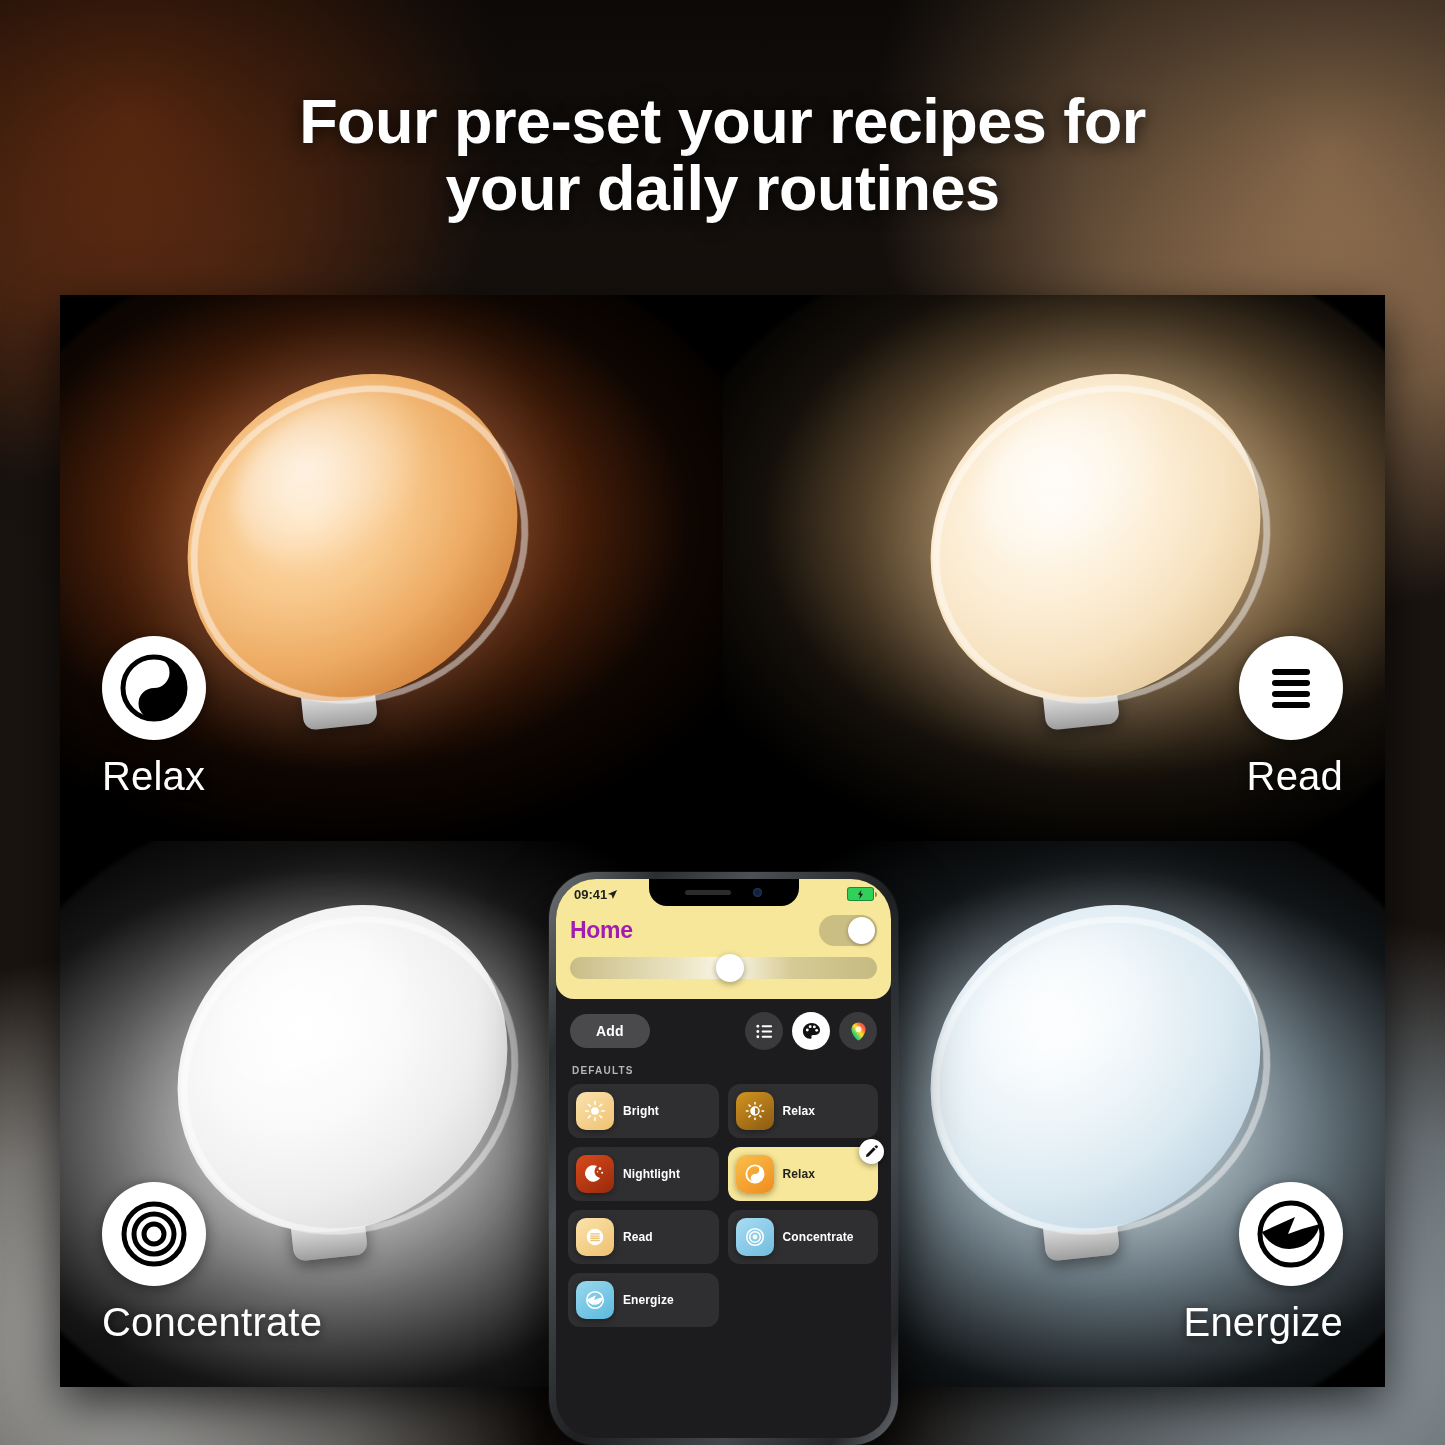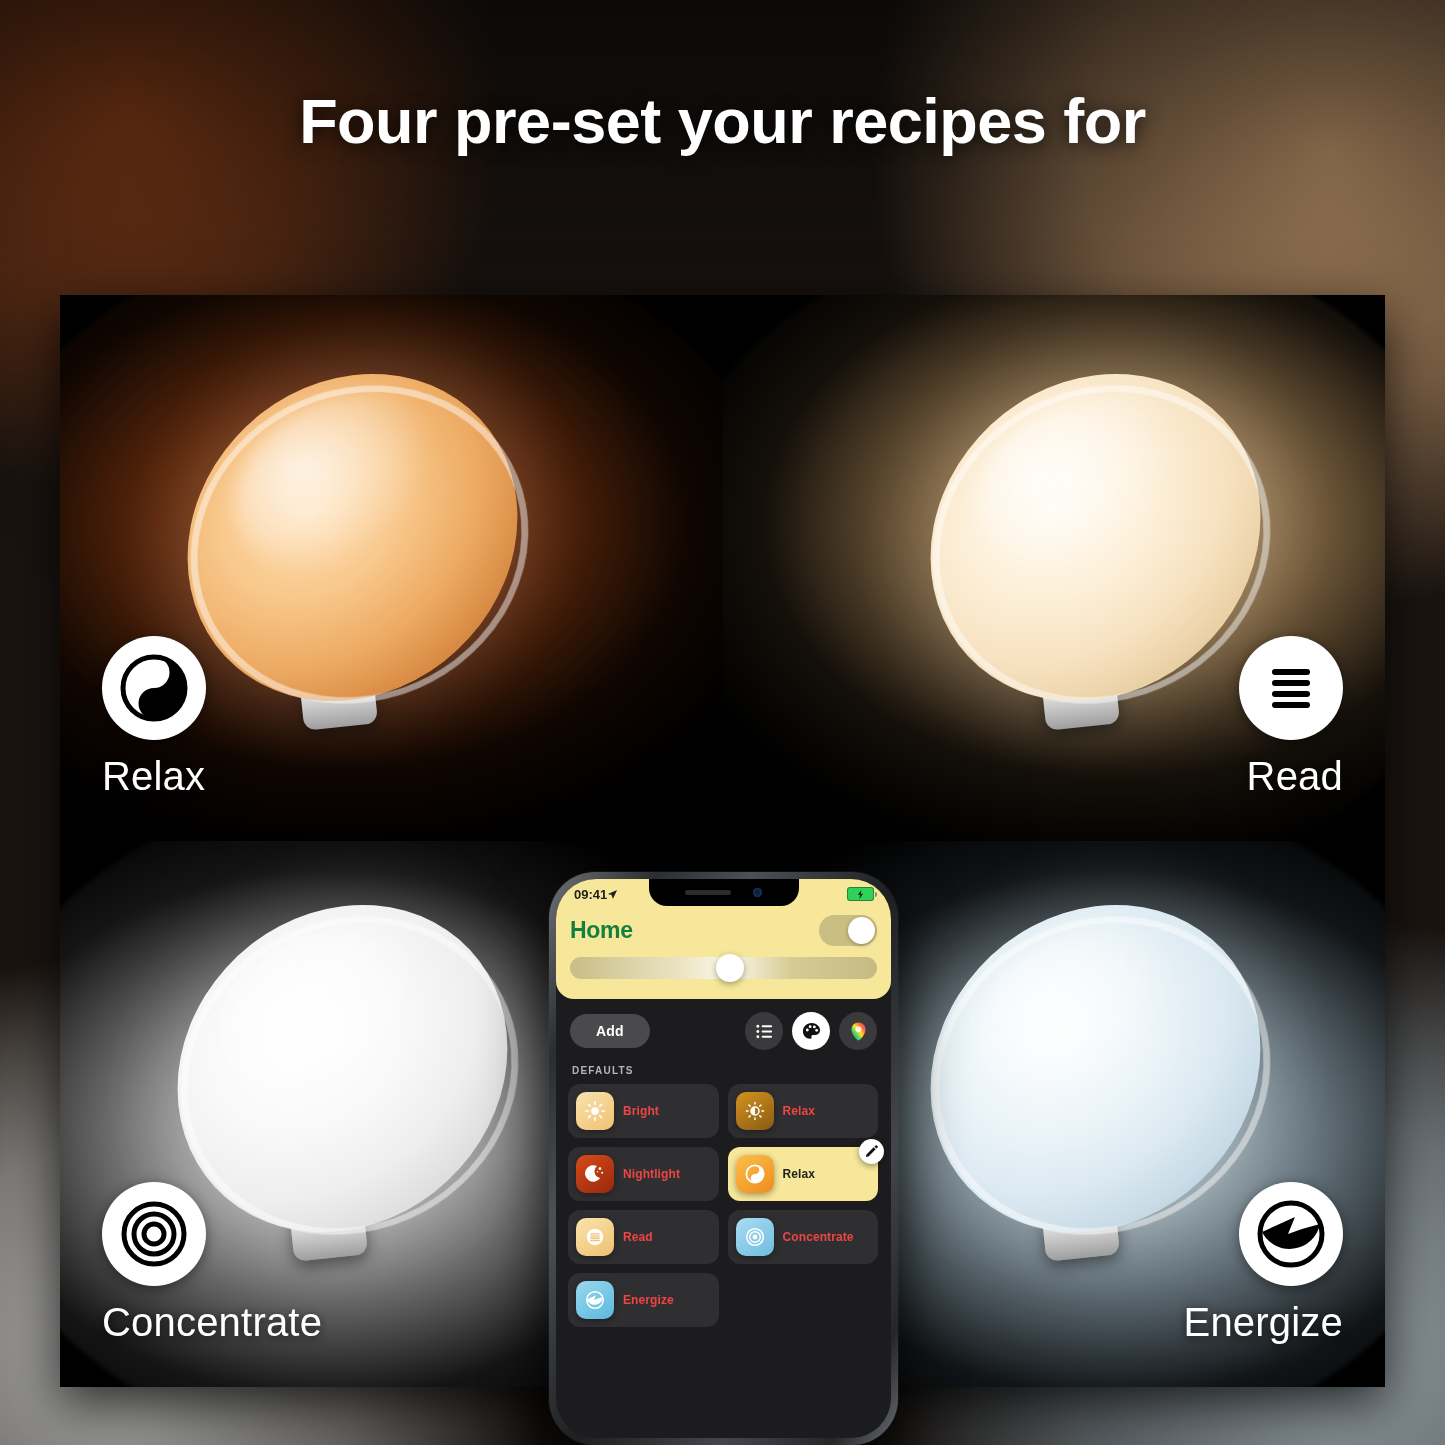--- a/index.html
+++ b/index.html
@@ -142,21 +142,21 @@
   }
   .sb-time{display:flex;align-items:center;padding-left:4px;}
   .loc-arrow{display:inline-block;}
   .battery{display:flex;align-items:center;}
   .bat-body{
     width:25px;height:12px;border-radius:3px;border:1px solid rgba(0,0,0,.35);
     background:#30d158;position:relative;display:flex;align-items:center;justify-content:center;
   }
   .bat-cap{width:2px;height:5px;background:rgba(0,0,0,.4);border-radius:0 2px 2px 0;margin-left:1px;}
   .home-row{display:flex;align-items:center;justify-content:space-between;margin-top:6px;}
-  .home-title{font-size:23px;font-weight:bold;color:#15803d;letter-spacing:-.3px;}
+  .home-title{font-size:23px;font-weight:bold;color:#a21caf;letter-spacing:-.3px;}
   .toggle{
     width:58px;height:31px;border-radius:16px;
     background:#cbbe82;position:relative;
   }
   .toggle .knob{
     position:absolute;right:2px;top:2px;width:27px;height:27px;border-radius:50%;
     background:#fff;box-shadow:0 1px 4px rgba(0,0,0,.3);
   }
   .bright-slider{
     margin-top:11px;height:22px;border-radius:11px;position:relative;
@@ -198,39 +198,40 @@
     background:#2f2f31;border-radius:12px;
     display:flex;align-items:center;gap:9px;padding:8px;
     position:relative;
   }
   .tile.selected{background:#f6e79a;}
   .tile-ic{
     width:38px;height:38px;border-radius:10px;flex:0 0 38px;
     display:flex;align-items:center;justify-content:center;
     box-shadow:0 2px 6px rgba(0,0,0,.35);
   }
-  .tile-lbl{color:#ef4444;font-size:12px;font-weight:bold;letter-spacing:.1px;}
+  .tile-lbl{color:#ffffff;font-size:12px;font-weight:bold;letter-spacing:.1px;}
   .tile.selected .tile-lbl{color:#23231d;}
   .edit-badge{
     position:absolute;right:-6px;top:-8px;width:25px;height:25px;border-radius:50%;
     background:#fff;display:flex;align-items:center;justify-content:center;
     box-shadow:0 2px 6px rgba(0,0,0,.4);
   }
 </style>
 </head>
 <body>
 
 <div class="stage">
 
   <div class="bg-base"></div>
   <div class="bg-l1"></div>
   <div class="bg-l2"></div>
 
   <div class="headline">
     <span class="ln">Four pre-set your recipes for</span>
+    <span class="ln">your daily routines</span>
   </div>
 
   <div class="panel">
 
     <div class="quad q-tl">
       <div class="glow g-relax"></div>
       <div class="lamp lamp-relax" style="left:120px;top:70px;">
         <div class="base"></div>
         <div class="dome"></div>
         <div class="rim"></div>

